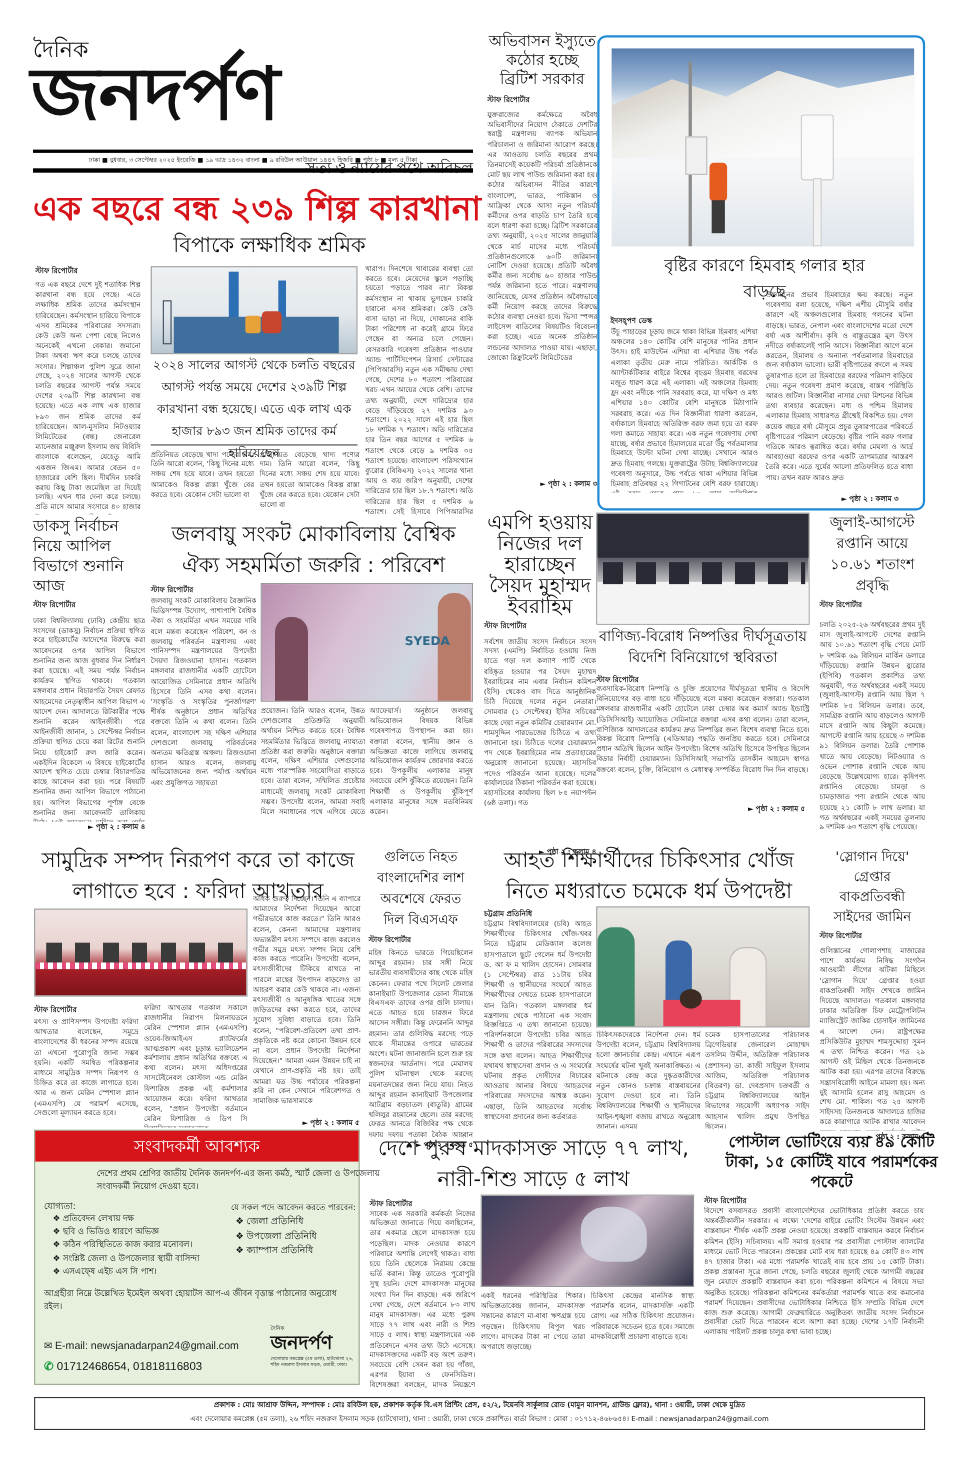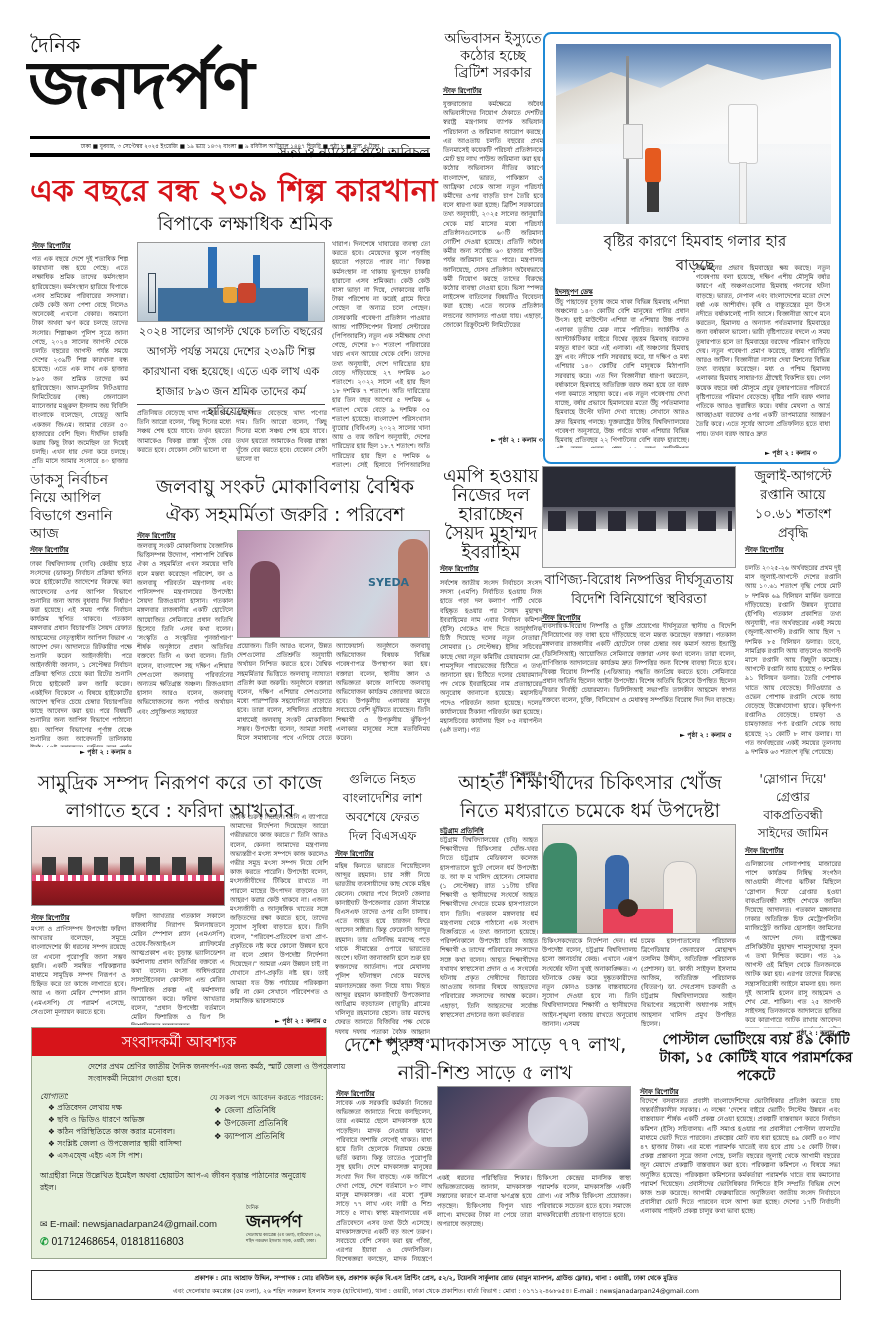--- a/index.html
+++ b/index.html
@@ -1,20 +1,20 @@
 <!DOCTYPE html>
 <html><head>
 <meta charset="utf-8">
 <style>
   * { box-sizing: border-box; margin: 0; padding: 0; }
   html, body { width: 870px; height: 1336px; background: #fff; overflow: hidden; }
   body { position: relative; font-family: "DejaVu Serif", serif; color: #111; }
   .abs { position: absolute; }
   .body-text { font-family: "DejaVu Serif", serif; font-size: 6.4px; line-height: 9.2px; color: #222; text-align: justify; overflow: hidden; }
-  .byline { font-family: "DejaVu Sans", sans-serif; font-size: 6.6px; font-weight: bold; text-decoration: underline; color: #111; }
+  .byline { font-family: "DejaVu Sans", sans-serif; font-size: 6.6px; font-weight: bold; color: #111; }
   .hl { font-family: "DejaVu Sans", sans-serif; color: #111; line-height: 1.15; text-align: center; font-weight: normal; }
   .cont { font-family: "DejaVu Sans", sans-serif; font-size: 6.4px; font-weight: bold; }
   .photo { overflow: hidden; border: 1px solid #999; }
   .rule { background: #000; }
   .caption { font-family: "DejaVu Sans", sans-serif; font-size: 11px; line-height: 20px; text-align: center; color: #111; }
 </style>
 </head>
 <body>
 
 <div class="abs" style="left:30px;top:30px;width:400px;height:130px;">
@@ -147,21 +147,21 @@
   <div class="byline" style="margin-top:3px;">স্টাফ রিপোর্টার</div>
   <div class="body-text" style="margin-top:3px;height:168px;">গুলিস্তানের গোলাপশাহ মাজারের পাশে কার্যক্রম নিষিদ্ধ সংগঠন আওয়ামী লীগের ঝটিকা মিছিলে 'স্লোগান দিয়ে' গ্রেপ্তার হওয়া বাকপ্রতিবন্ধী সাইদ শেখকে জামিন দিয়েছে আদালত। গতকাল মঙ্গলবার ঢাকার অতিরিক্ত চিফ মেট্রোপলিটন ম্যাজিস্ট্রেট জাকির হোসাইন জামিনের এ আদেশ দেন। রাষ্ট্রপক্ষের প্রসিকিউটর মুহাম্মদ শামসুদ্দোহা সুমন এ তথ্য নিশ্চিত করেন। গত ২৯ আগস্ট ওই মিছিল থেকে তিনজনকে আটক করা হয়। এরপর তাদের বিরুদ্ধে সন্ত্রাসবিরোধী আইনে মামলা হয়। অন্য দুই আসামি হলেন রাসু আহমেদ ও শেখ মো. শাকিল। গত ২৫ আগস্ট সাইদসহ তিনজনকে আদালতে হাজির করে কারাগারে আটক রাখার আবেদন করেন মামলার তদন্ত কর্মকর্তা পল্টন মডেল থানার এসআই মাকসুদুল হাসান। সেখানে তদন্ত</div>
   <div class="cont" style="text-align:right;">► পৃষ্ঠা ২ : কলাম ৫</div>
 </div>
 
 <div class="abs" style="left:31px;top:1027px;width:296px;height:232px;background:#e6f0dc;border:1px solid #9aa88f;">
   <div class="abs" style="left:0;top:0;width:100%;height:28px;background:#d7141a;color:#fff;text-align:center;font-family:'DejaVu Sans',sans-serif;font-size:15px;line-height:28px;">
     <span>সংবাদকর্মী আবশ্যক</span>
   </div>
   <div class="abs" style="left:8px;top:33px;width:280px;font-family:'DejaVu Sans',sans-serif;font-size:7.6px;line-height:12px;margin-left:48px;">দেশের প্রথম শ্রেণির জাতীয় দৈনিক জনদর্পণ-এর জন্য কর্মঠ, স্মার্ট জেলা ও উপজেলায় সংবাদকর্মী নিয়োগ দেওয়া হবে।</div>
-  <div class="abs" style="left:8px;top:62px;font-family:'DejaVu Sans',sans-serif;font-size:8px;font-style:italic;">যোগ্যতা:</div>
+  <div class="abs" style="left:8px;top:62px;font-family:'DejaVu Sans',sans-serif;font-size:8px;">যোগ্যতা:</div>
   <div class="abs" style="left:16px;top:74px;width:150px;font-family:'DejaVu Sans',sans-serif;font-size:7.6px;line-height:12px;">
     <div><span>❖ </span><span>প্রতিবেদন লেখায় দক্ষ</span></div>
     <div><span>❖ </span><span>ছবি ও ভিডিও ধারণে অভিজ্ঞ</span></div>
     <div><span>❖ </span><span>কঠিন পরিস্থিতিতে কাজ করার মনোবল।</span></div>
     <div><span>❖ </span><span>সংশ্লিষ্ট জেলা ও উপজেলার স্থায়ী বাসিন্দা</span></div>
     <div><span>❖ </span><span>এসএফ্ষে এইচ এস সি পাশ।</span></div>
   </div>
   <div class="abs" style="left:178px;top:64px;font-family:'DejaVu Sans',sans-serif;font-size:7.4px;">যে সকল পদে আবেদন করতে পারবেন:</div>
   <div class="abs" style="left:182px;top:76px;width:110px;font-family:'DejaVu Sans',sans-serif;font-size:8.4px;line-height:13px;">
     <div><span>❖ </span><span>জেলা প্রতিনিধি</span></div>

